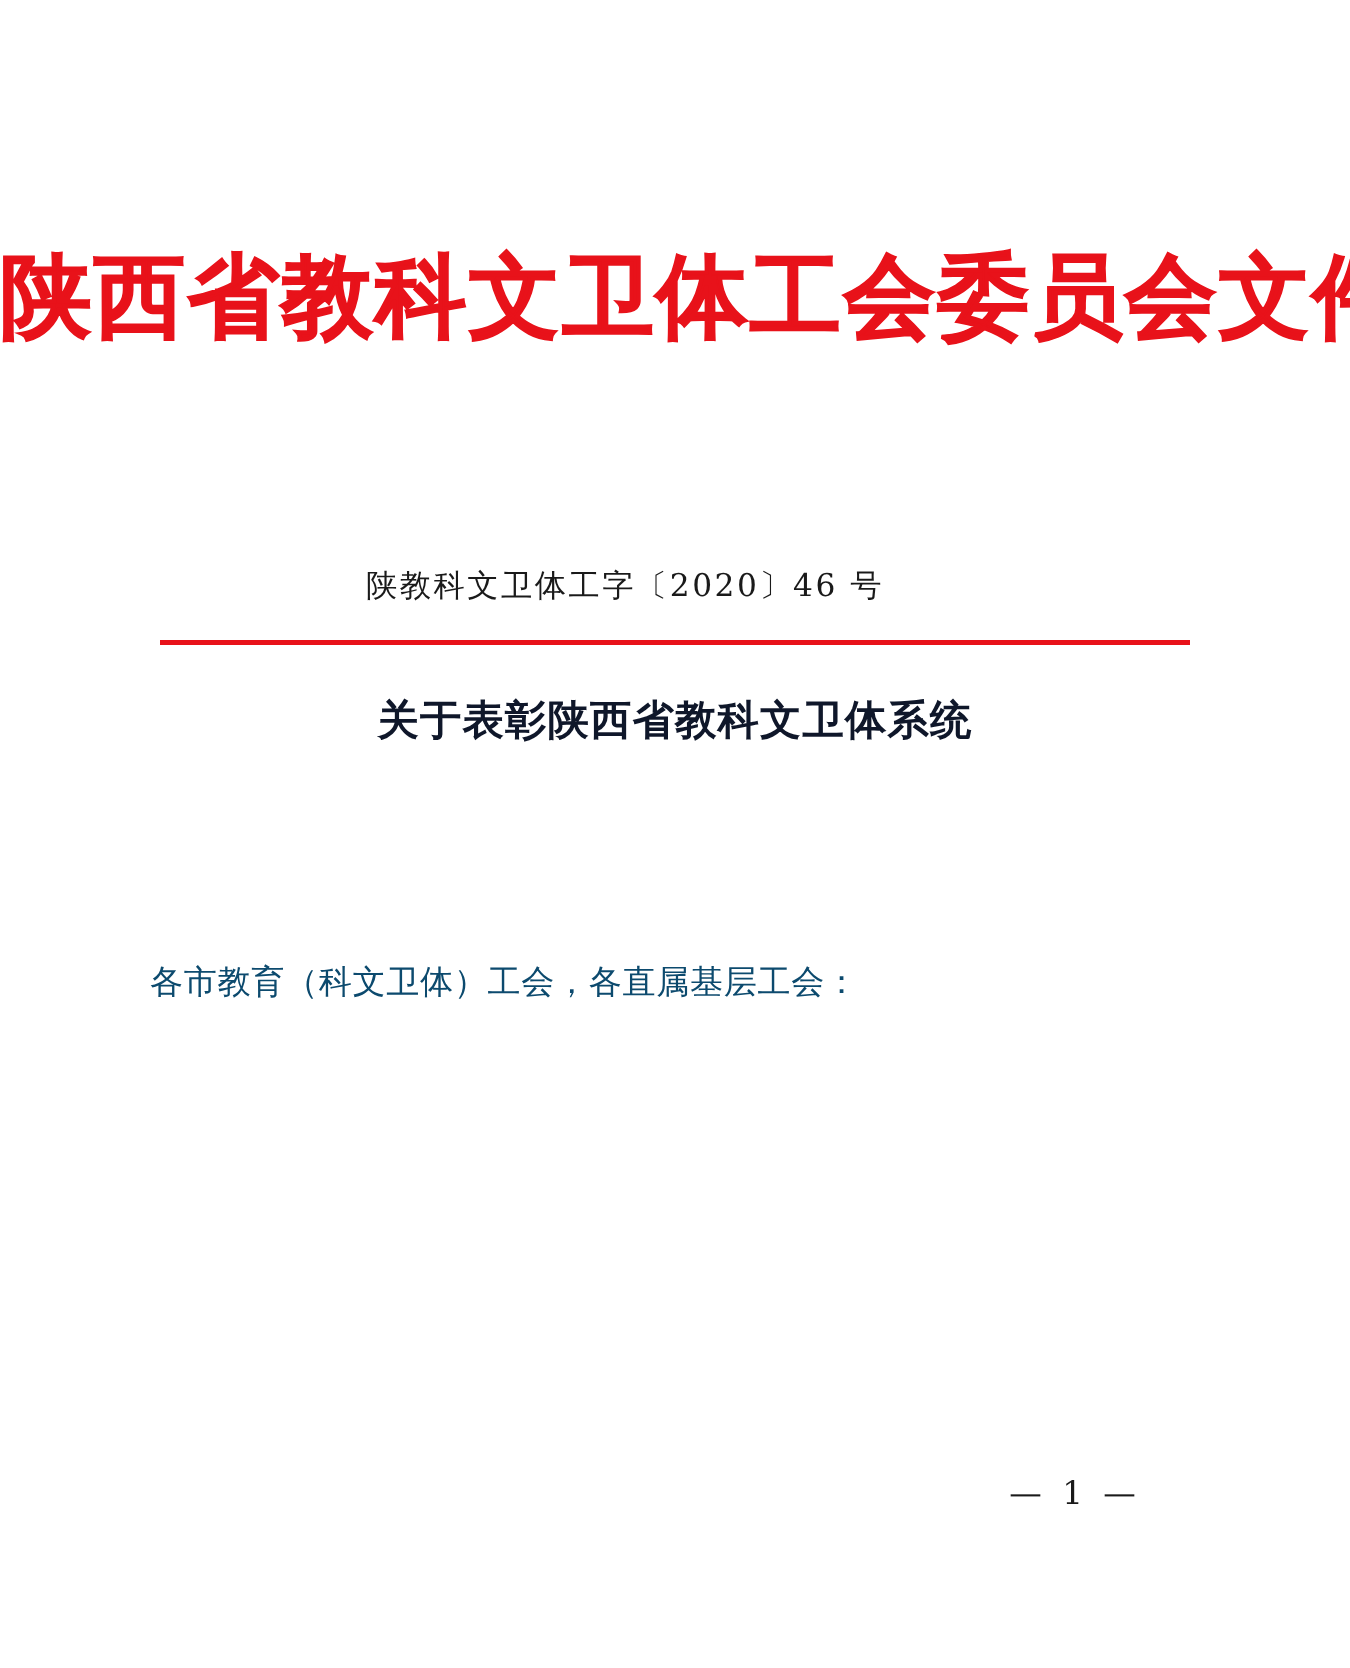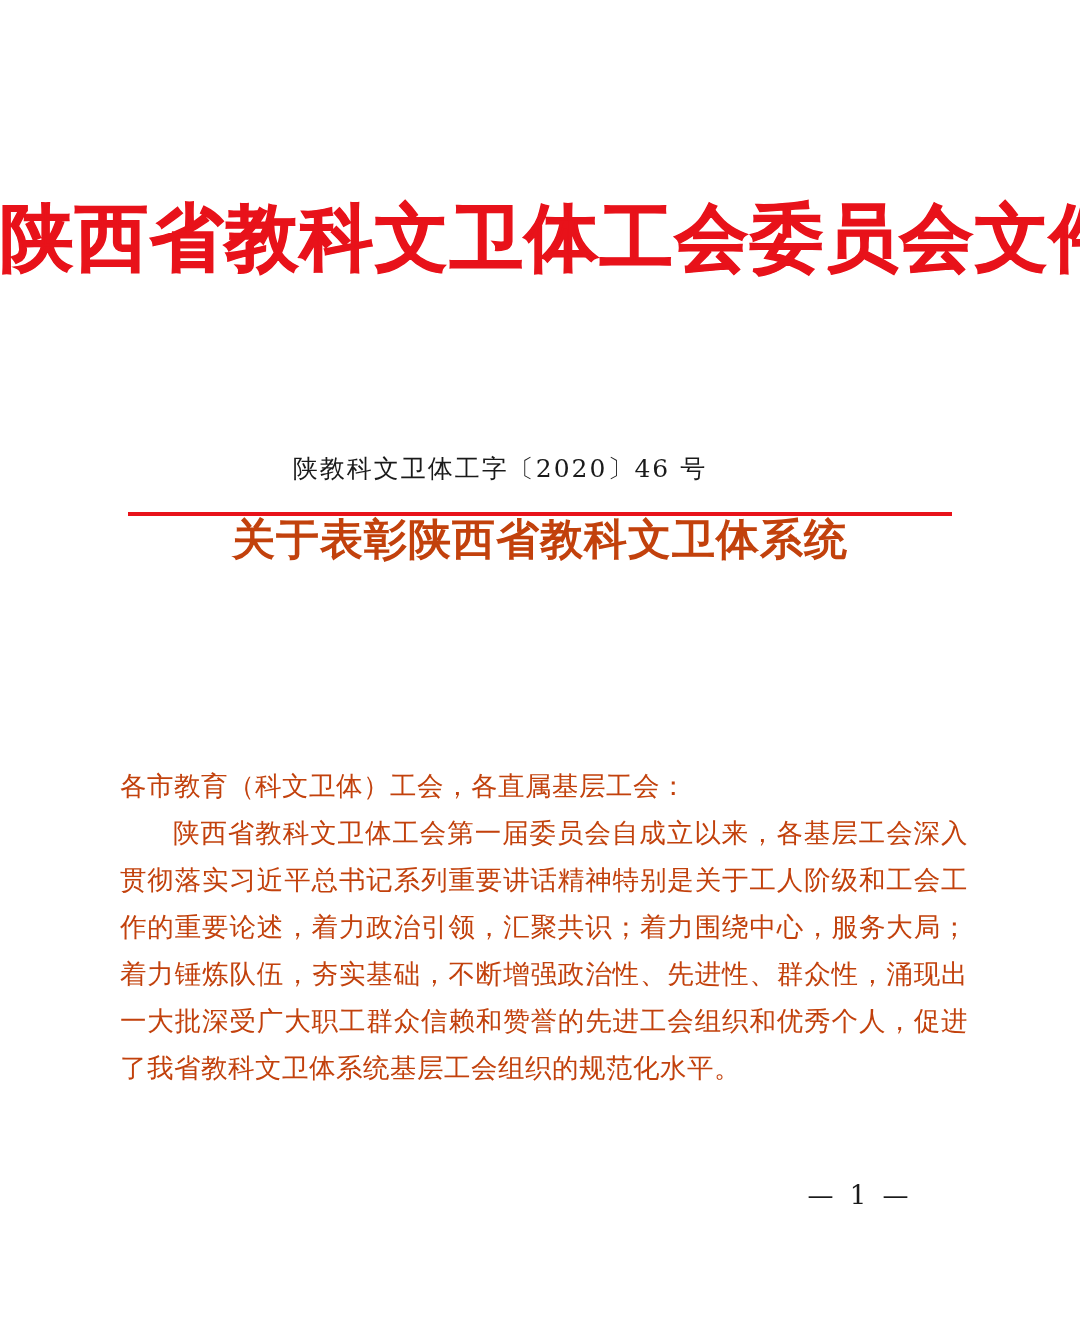--- a/index.html
+++ b/index.html
@@ -63,45 +63,45 @@
     top: 512px;
     left: 128px;
     width: 824px;
     height: 4px;
     background: #e8121a;
   }
 
   
   .doc-title {
     position: absolute;
-    top: 514px;
+    top: 551px;
     left: 100px;
     width: 880px;
     text-align: center;
     font-weight: 700;
-    font-size: 43px;
+    font-size: 33px;
     line-height: 50px;
     letter-spacing: 1px;
-    color: #c2410c;
+    color: #0f172a;
   }
   .doc-title .line {
     display: block;
     white-space: nowrap;
   }
 
   
   .body-text {
     position: absolute;
     top: 762px;
     left: 120px;
     width: 848px;
     font-size: 26.5px;
     line-height: 47px;
     letter-spacing: 0.5px;
-    color: #c2410c;
+    color: #0c4a6e;
     text-align: justify;
     text-justify: inter-ideograph;
   }
   .body-text p {
     margin: 0;
   }
   .body-text p.indent {
     text-indent: 2em;
   }
 
@@ -131,18 +131,17 @@
   <div class="doc-number">陕教科文卫体工字〔2020〕46 号</div>
 
   <div class="red-rule"></div>
 
   <div class="doc-title">
     <span class="line">关于表彰陕西省教科文卫体系统</span>
   </div>
 
   <div class="body-text">
     <p>各市教育（科文卫体）工会，各直属基层工会：</p>
-    <p class="indent">陕西省教科文卫体工会第一届委员会自成立以来，各基层工会深入贯彻落实习近平总书记系列重要讲话精神特别是关于工人阶级和工会工作的重要论述，着力政治引领，汇聚共识；着力围绕中心，服务大局；着力锤炼队伍，夯实基础，不断增强政治性、先进性、群众性，涌现出一大批深受广大职工群众信赖和赞誉的先进工会组织和优秀个人，促进了我省教科文卫体系统基层工会组织的规范化水平。</p>
   </div>
 
   <div class="page-number">— 1 —</div>
 
 </div>
 
 </body></html>

